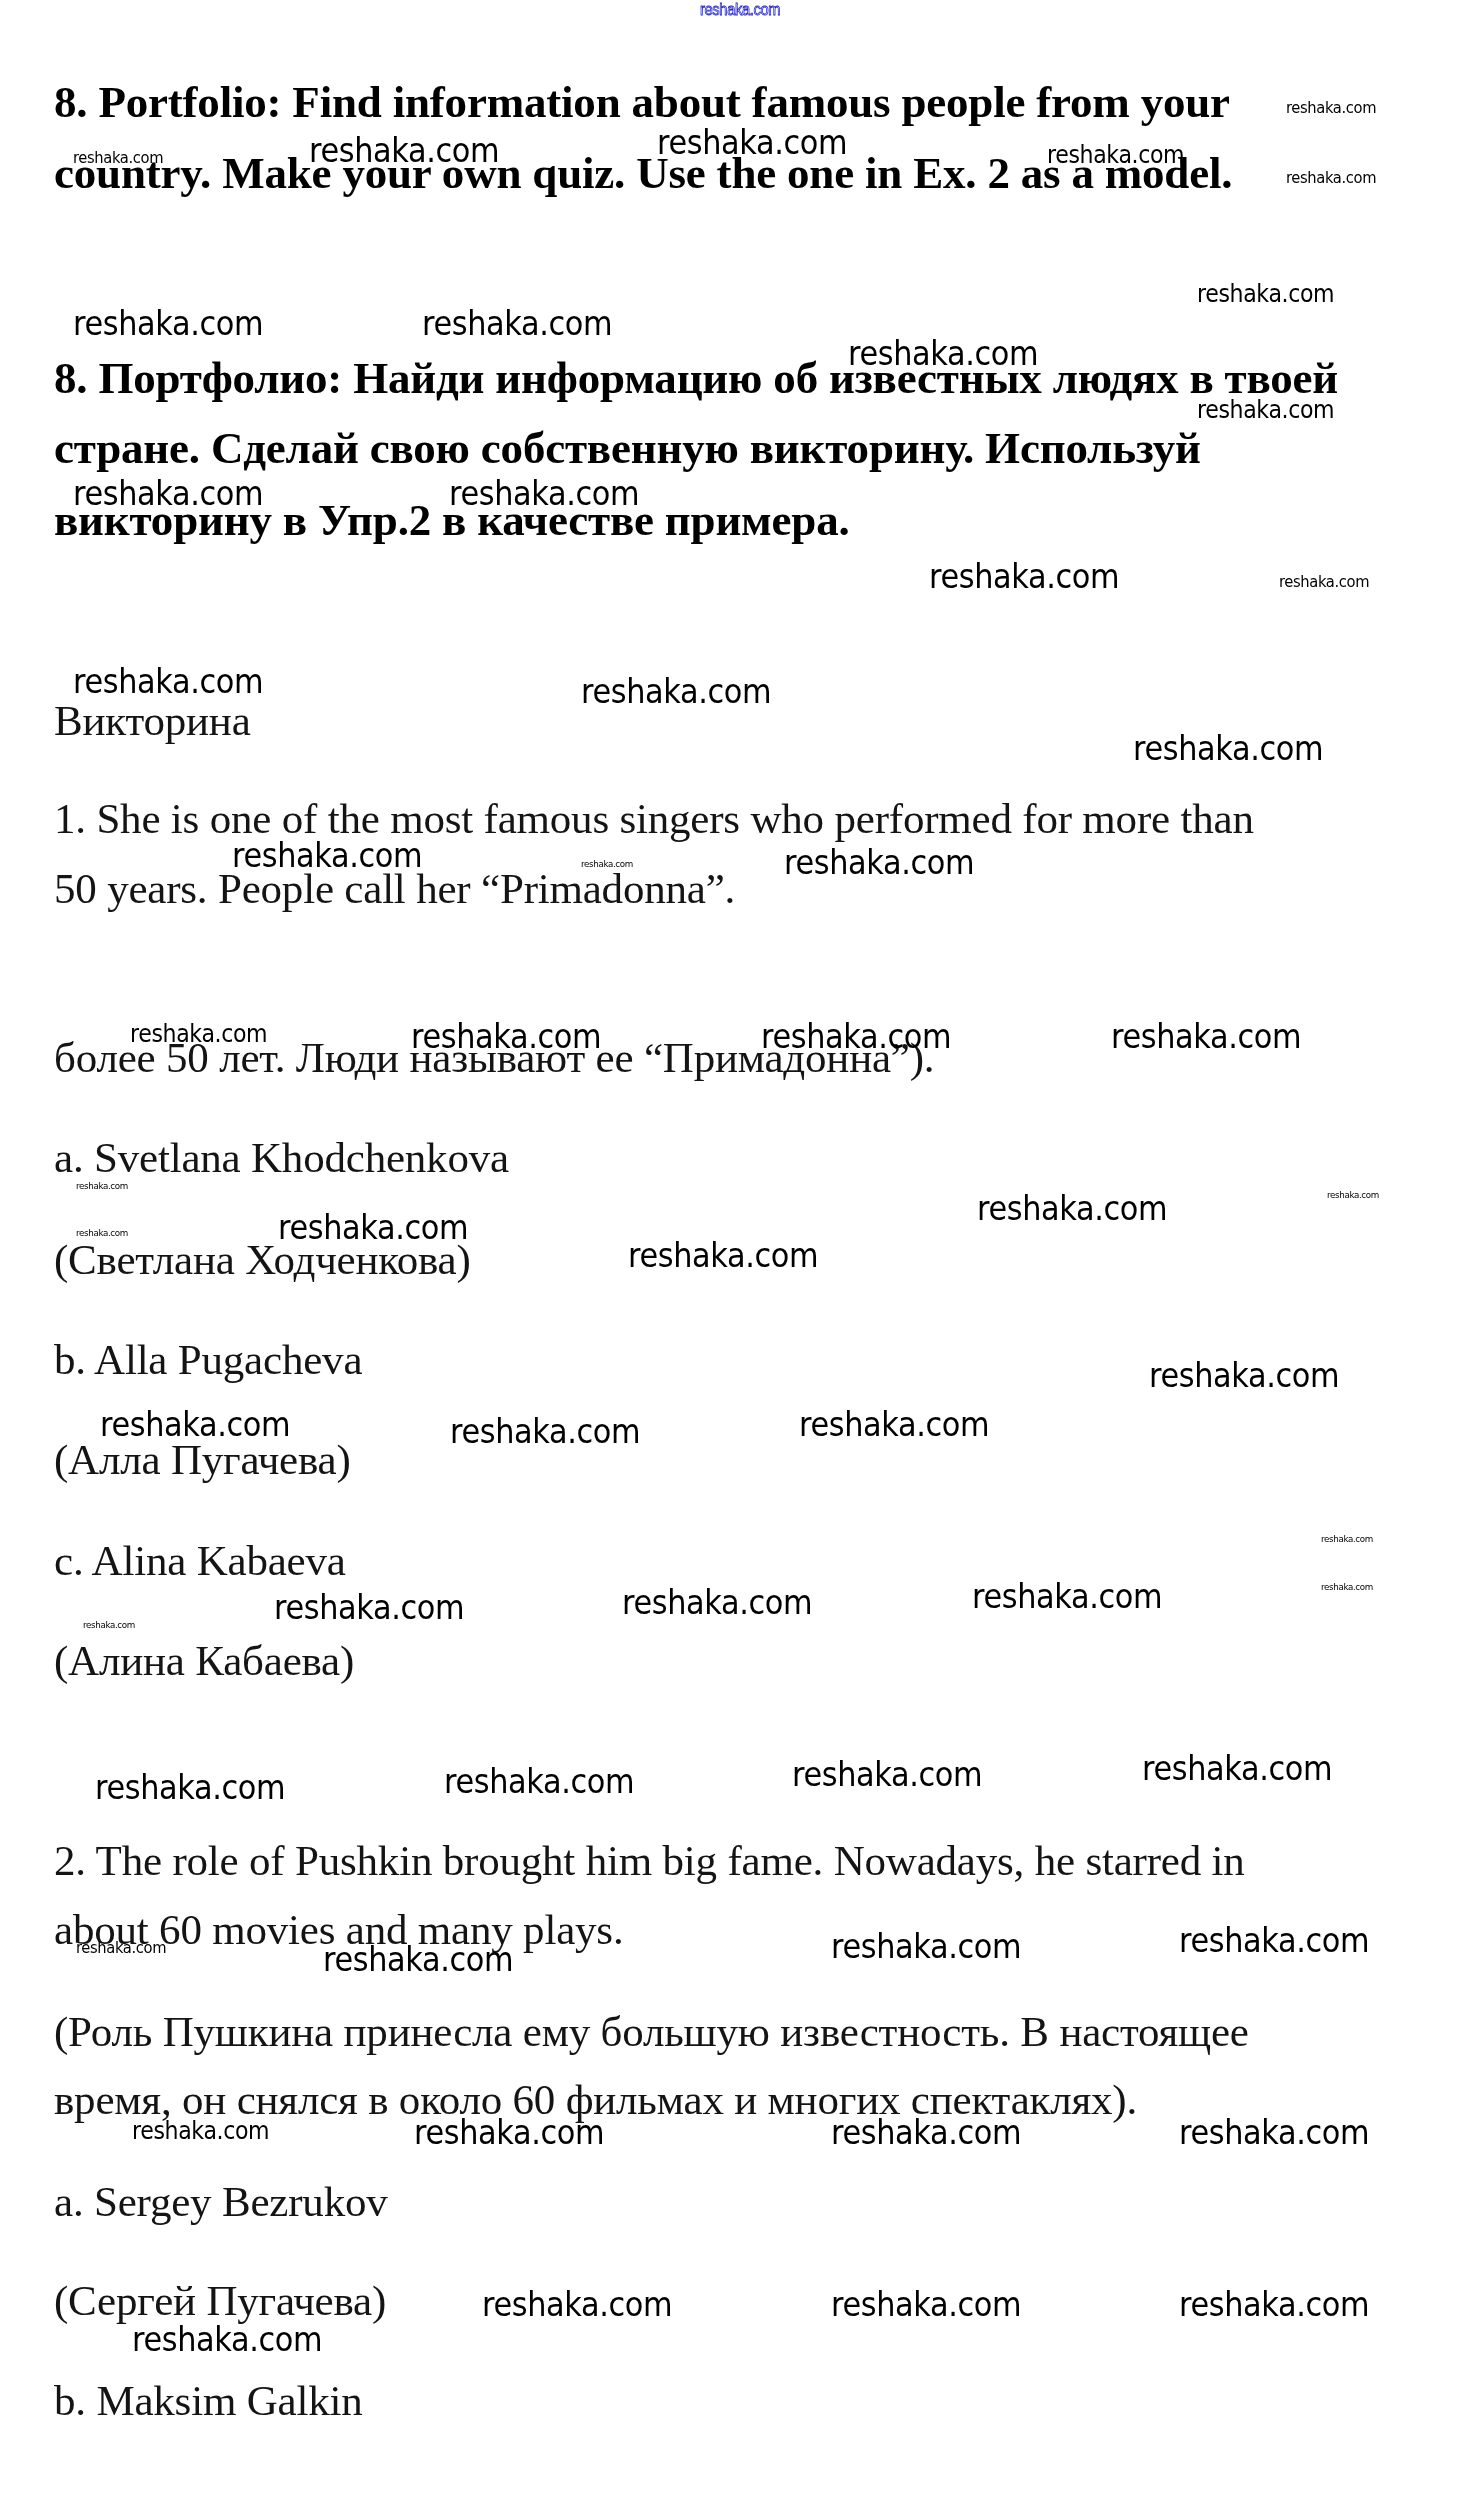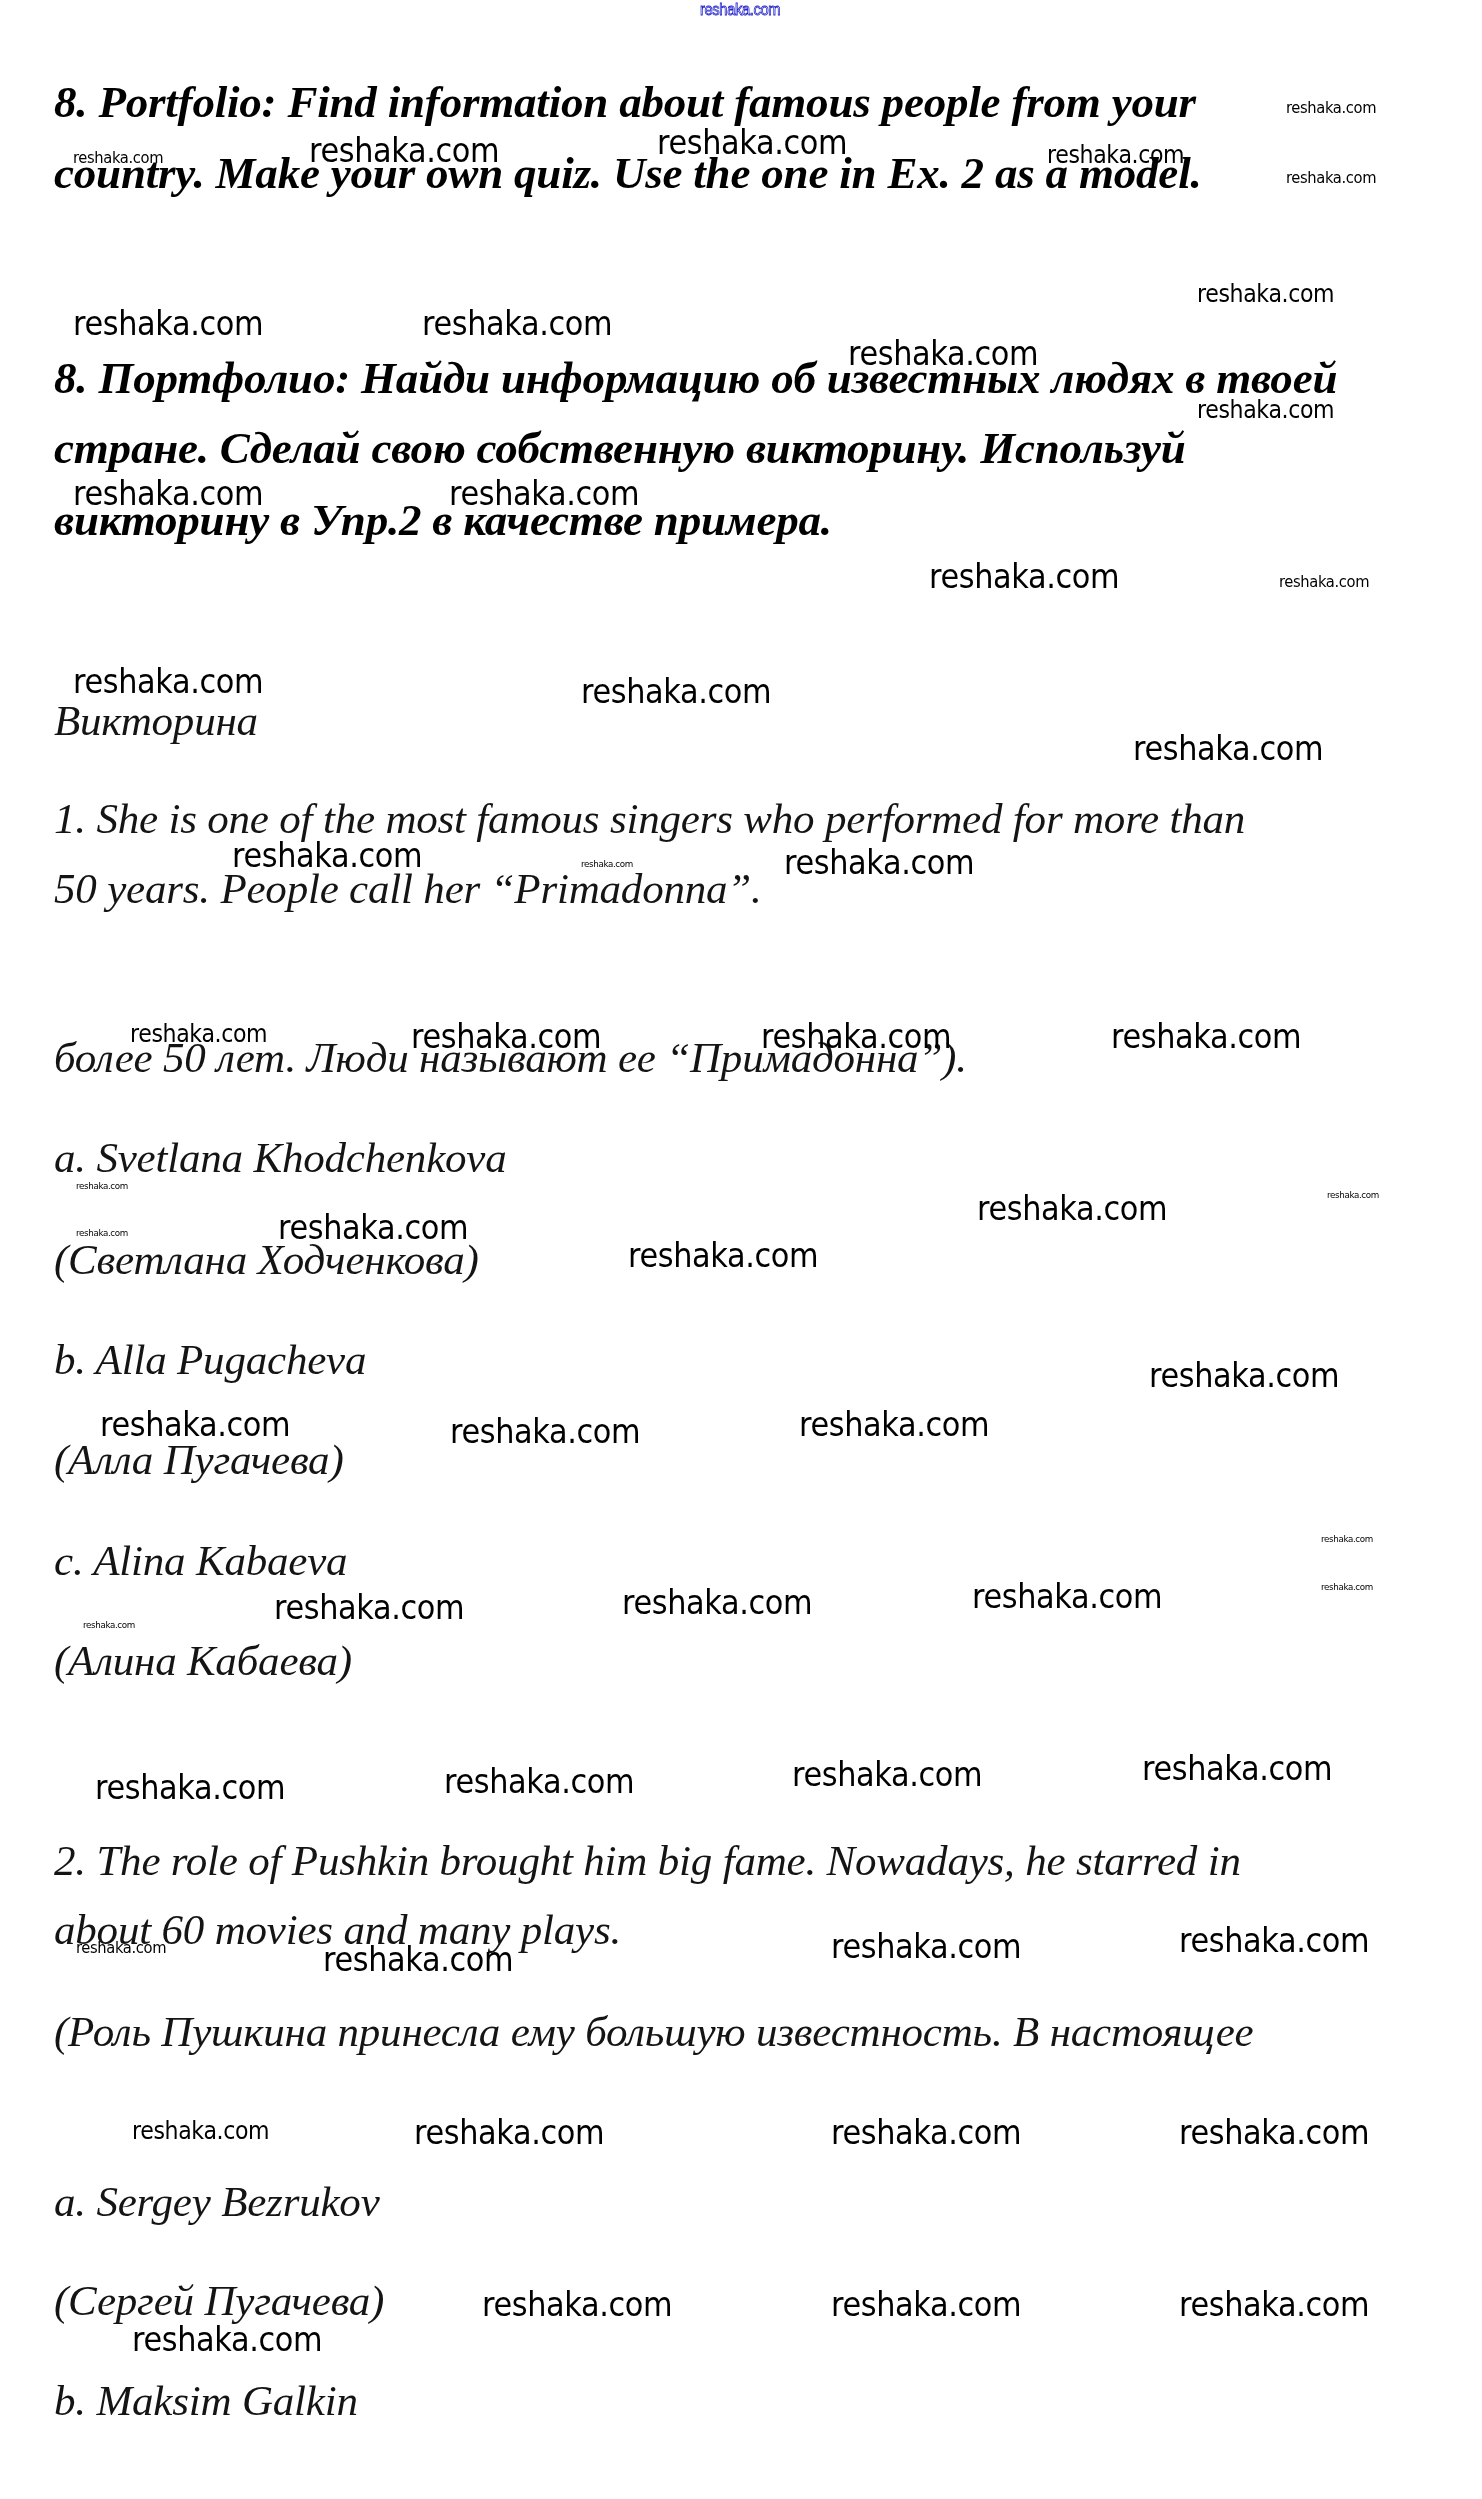--- a/index.html
+++ b/index.html
@@ -1,21 +1,21 @@
 <!DOCTYPE html>
 <html style="font-size:12.7px"><head>
 <meta charset="utf-8">
 <style>
   html, body { margin: 0; padding: 0; background: #ffffff; }
   body { width: 1483px; height: 2500px; position: relative; overflow: hidden; }
   .page { position: absolute; left: 0; top: 0; width: 1483px; height: 2500px; }
   .line {
     position: absolute; left: 54px; white-space: nowrap;
     font-family: "Liberation Serif", "DejaVu Serif", serif;
-    color: #141414; line-height: 1; font-style: italic;
+    color: #141414; line-height: 1;
   }
   .h { font-weight: bold; font-size: 45px; color: #000; letter-spacing: -0.2px; }
   .b { font-size: 43px; letter-spacing: -0.2px; text-align: right; }
   .wm {
     position: absolute; white-space: nowrap;
     font-family: "DejaVu Sans", "Liberation Sans", sans-serif;
     color: #000; line-height: 1; letter-spacing: -0.4px;
     transform: scaleX(0.92); transform-origin: left top;
   }
   .wm.L { font-size: 33px; }
@@ -48,20 +48,21 @@
   <div class="line b" style="top:1238px">(Светлана Ходченкова)</div>
   <div class="line b" style="top:1136px">a. Svetlana Khodchenkova</div>
   <div class="line b" style="top:1338px">b. Alla Pugacheva</div>
   <div class="line b" style="top:1438px">(Алла Пугачева)</div>
   <div class="line b" style="top:1539px">c. Alina Kabaeva</div>
   <div class="line b" style="top:1639px">(Алина Кабаева)</div>
 
   <div class="line b" style="top:1839px">2. The role of Pushkin brought him big fame. Nowadays, he starred in</div>
   <div class="line b" style="top:1908px">about 60 movies and many plays.</div>
   <div class="line b" style="top:2010px">(Роль Пушкина принесла ему большую известность. В настоящее</div>
+  <div class="line b" style="top:2078px">время, он снялся в около 60 фильмах и многих спектаклях).</div>
 
   <div class="line b" style="top:2180px">a. Sergey Bezrukov</div>
   <div class="line b" style="top:2279px">(Сергей Пугачева)</div>
   <div class="line b" style="top:2379px">b. Maksim Galkin</div>
 
   <span class="wm blue" style="left:700px;top:1.6px">reshaka.com</span>
 
   <span class="wm S" style="left:1286px;top:100px">reshaka.com</span>
   <span class="wm S" style="left:73px;top:150px">reshaka.com</span>
   <span class="wm L" style="left:309px;top:134px">reshaka.com</span>

